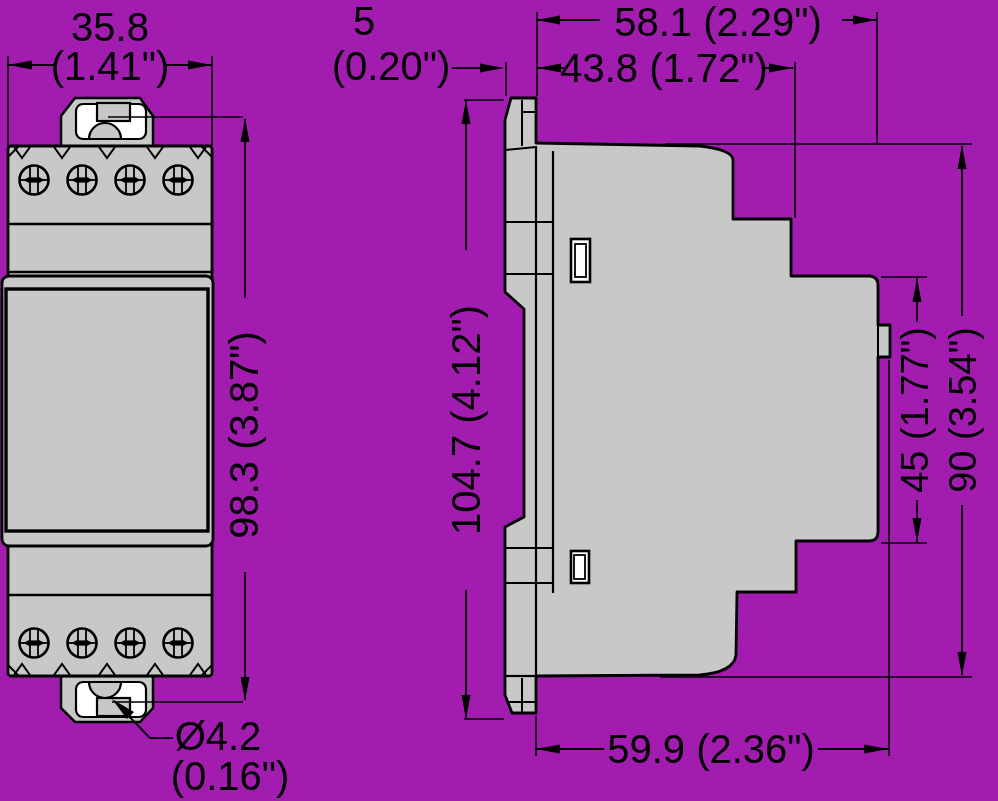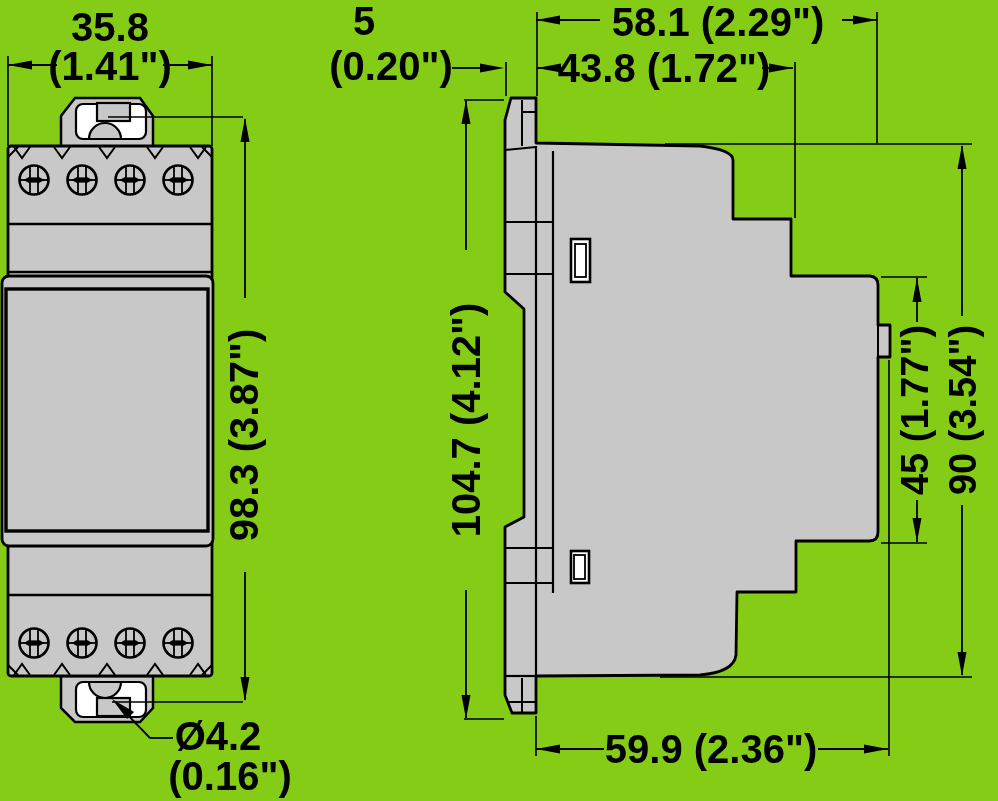--- a/index.html
+++ b/index.html
@@ -1,17 +1,17 @@
 <!DOCTYPE html>
 <html><head>
 <meta charset="utf-8">
 <style>
   html,body{margin:0;padding:0;background:#ffffff;}
-  .stage{width:998px;height:801px;position:relative;background:#84cc16;
-         font-family:"Liberation Sans", sans-serif;font-weight:bold;}
+  .stage{width:998px;height:801px;position:relative;background:#a21caf;
+         font-family:"Liberation Sans", sans-serif;}
   svg{display:block;}
   .fill-body{fill:#c8c8c8;}
   .fill-white{fill:#ffffff;}
   .ol{stroke:#000000;fill:none;}
   .shape{stroke:#000000;}
   .dim{stroke:#000000;stroke-width:1.8;fill:none;}
   .ext{stroke:#000000;stroke-width:1.6;fill:none;}
   .ah{fill:#000000;stroke:none;}
   text{fill:#000000;font-family:"Liberation Sans", sans-serif;}
   .t40{font-size:40px;}

